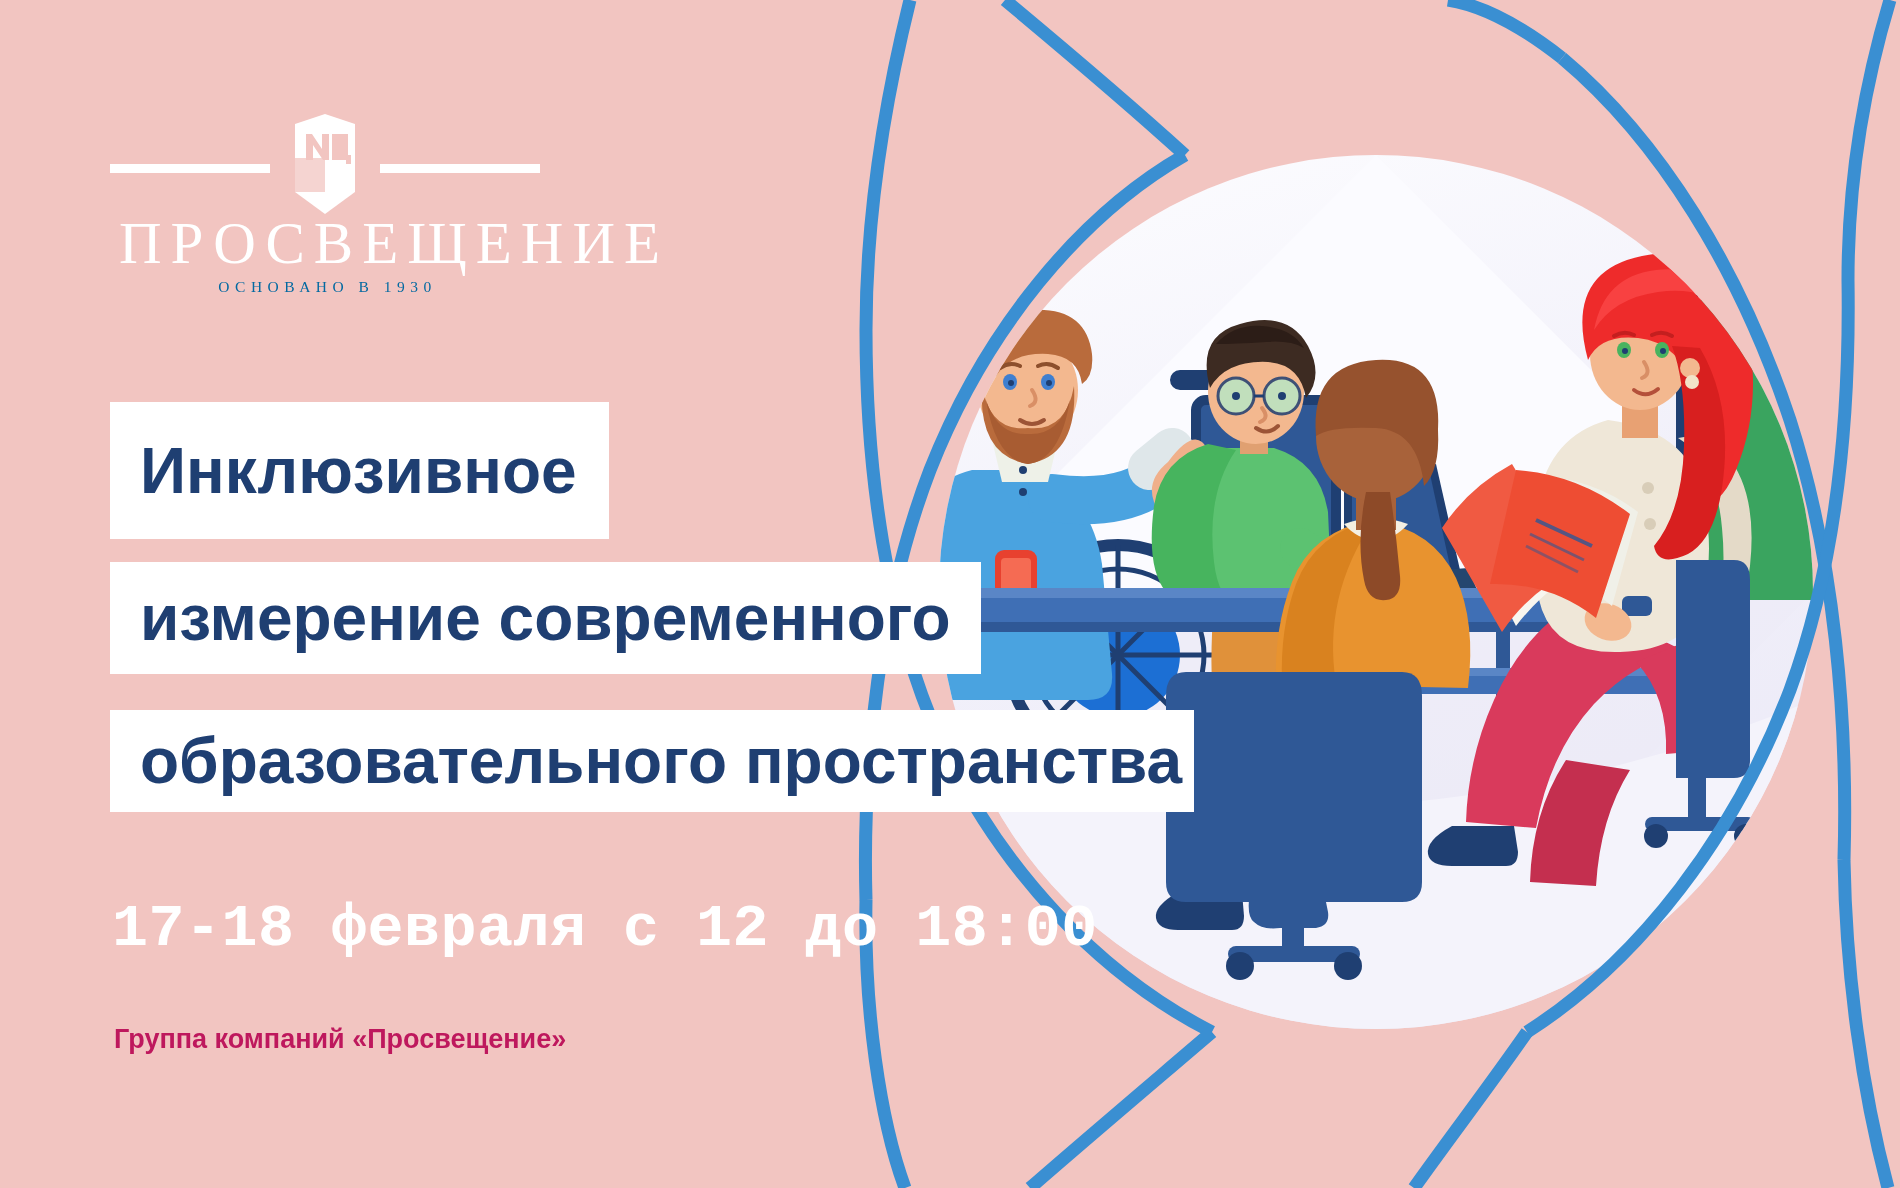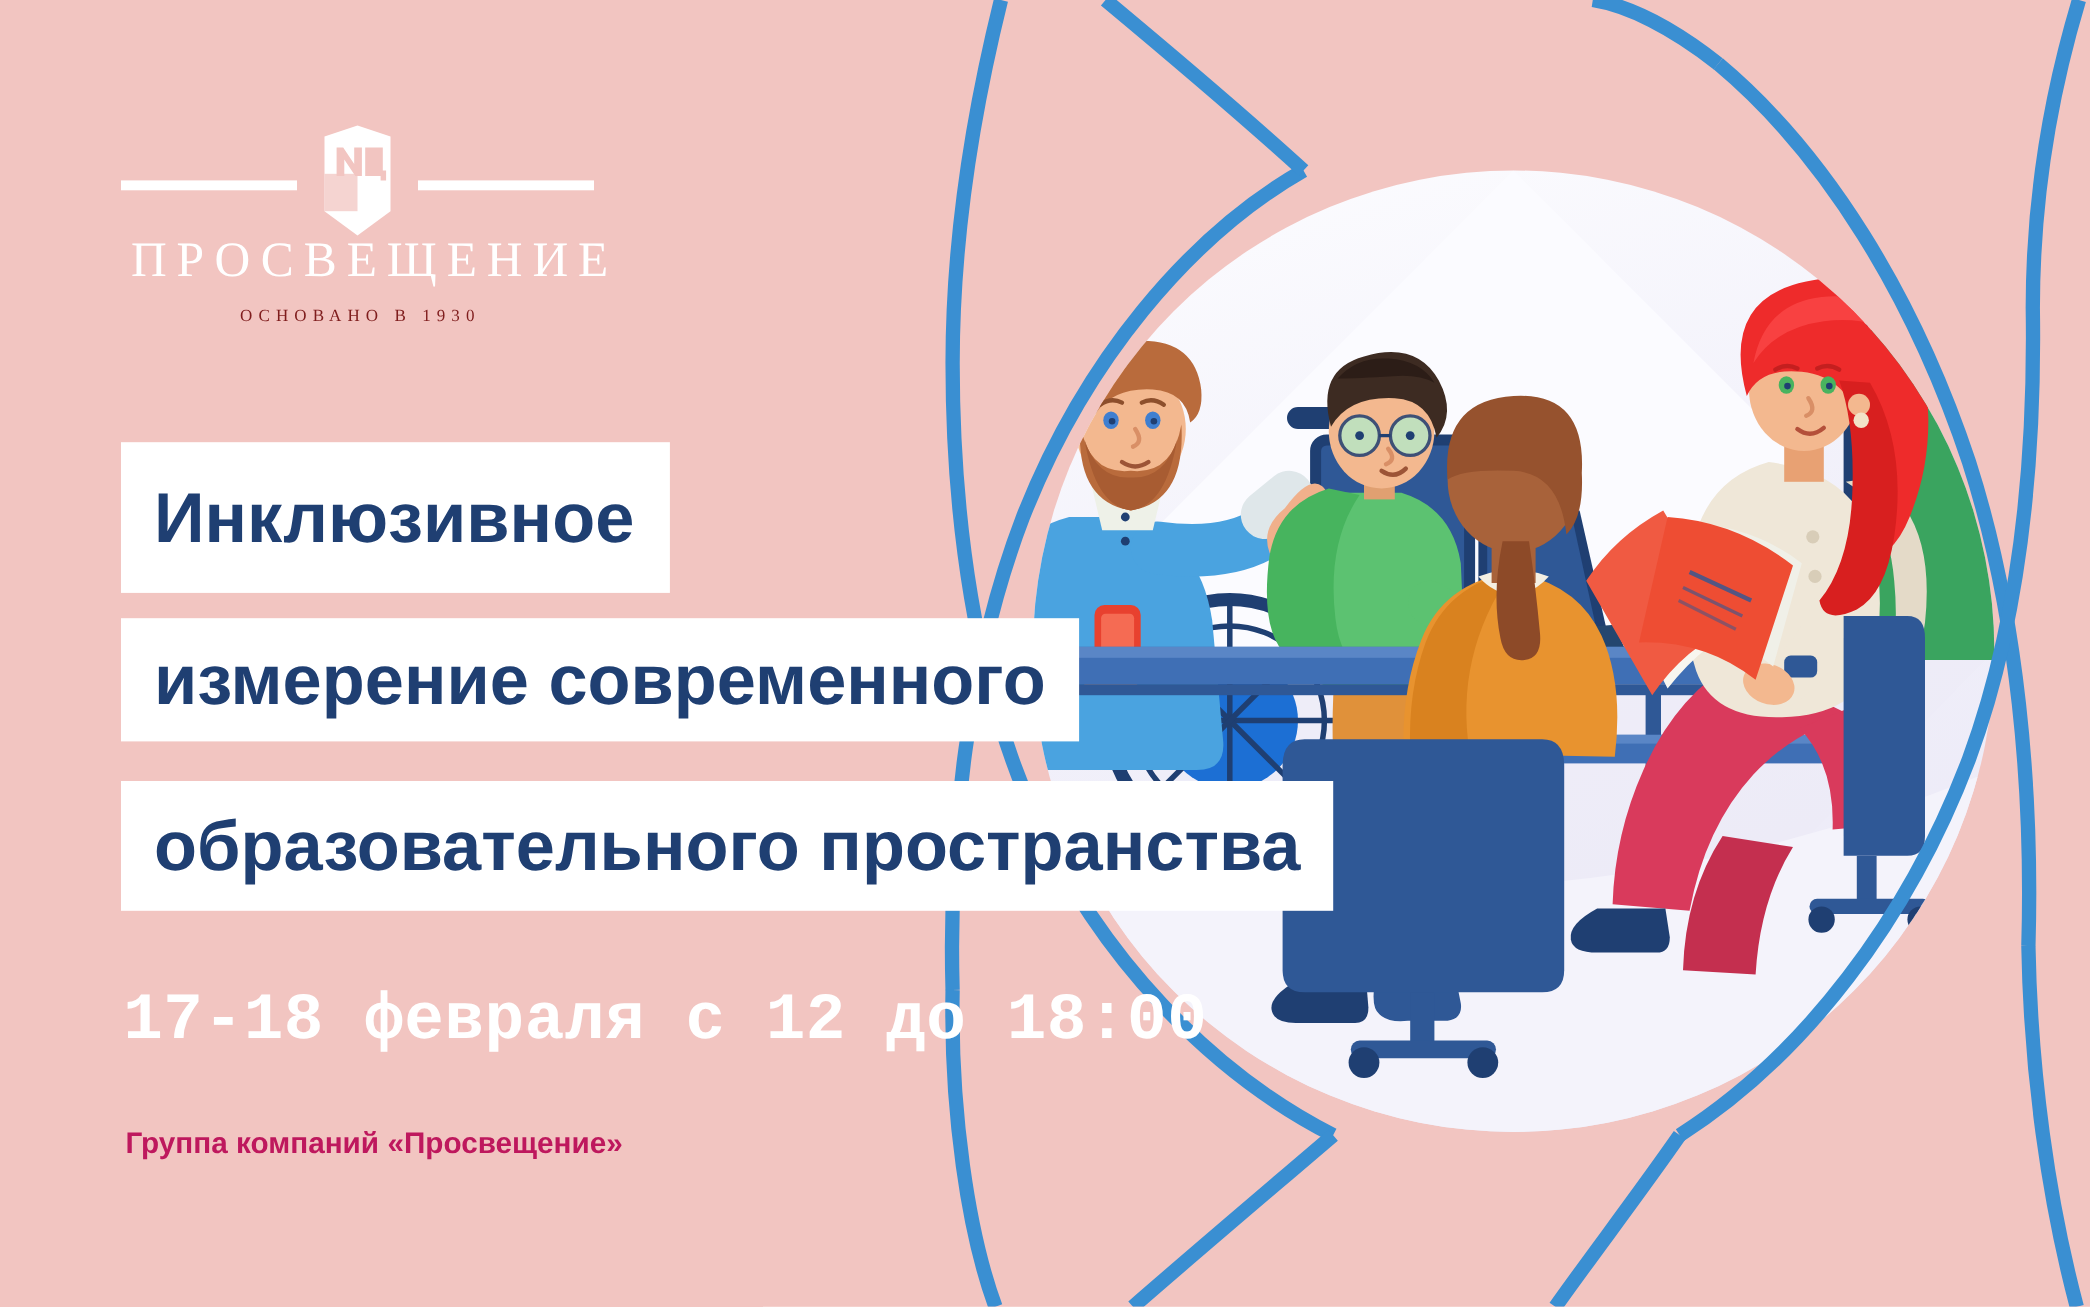--- a/index.html
+++ b/index.html
@@ -46,52 +46,52 @@
   .logo-rule.left  { left: 0px;   width: 160px; }
   .logo-rule.right { right: 0px;  width: 160px; }
   .logo-mark {
     position: absolute;
     left: 50%;
     top: 12px;
     transform: translateX(-50%);
   }
   .logo-word {
     font-family: "Liberation Serif", serif;
-    font-size: 45px;
+    font-size: 59px;
     letter-spacing: 9px;
     color: #ffffff;
     text-align: right;
     line-height: 1;
     margin-top: -6px;
     text-indent: 9px;
   }
   .logo-sub {
     font-family: "Liberation Serif", serif;
     font-size: 15.5px;
     letter-spacing: 5.5px;
-    color: #7f1d1d;
+    color: #0369a1;
     text-align: center;
-    margin-top: 20px;
+    margin-top: 5px;
     text-indent: 5px;
   }
 
   
   .headline { position: absolute; left: 0; top: 0; }
   .hl-box {
     position: absolute;
     background: #ffffff;
     color: #1f3f72;
     font-weight: bold;
     white-space: nowrap;
     display: flex;
     align-items: center;
   }
   .hl-1 { left: 110px; top: 402px; height: 137px; padding: 0 32px 0 30px; font-size: 64px; }
   .hl-2 { left: 110px; top: 562px; height: 112px; padding: 0 30px 0 30px; font-size: 64px; text-align: center; }
-  .hl-3 { left: 110px; top: 710px; height: 118px; padding: 0 30px 0 30px; font-size: 64px; }
+  .hl-3 { left: 110px; top: 710px; height: 102px; padding: 0 12px 0 30px; font-size: 64px; }
 
   
   .date-line {
     position: absolute;
     left: 112px;
     top: 895px;
     font-size: 60px;
     font-weight: bold;
     color: #ffffff;
     white-space: nowrap;

